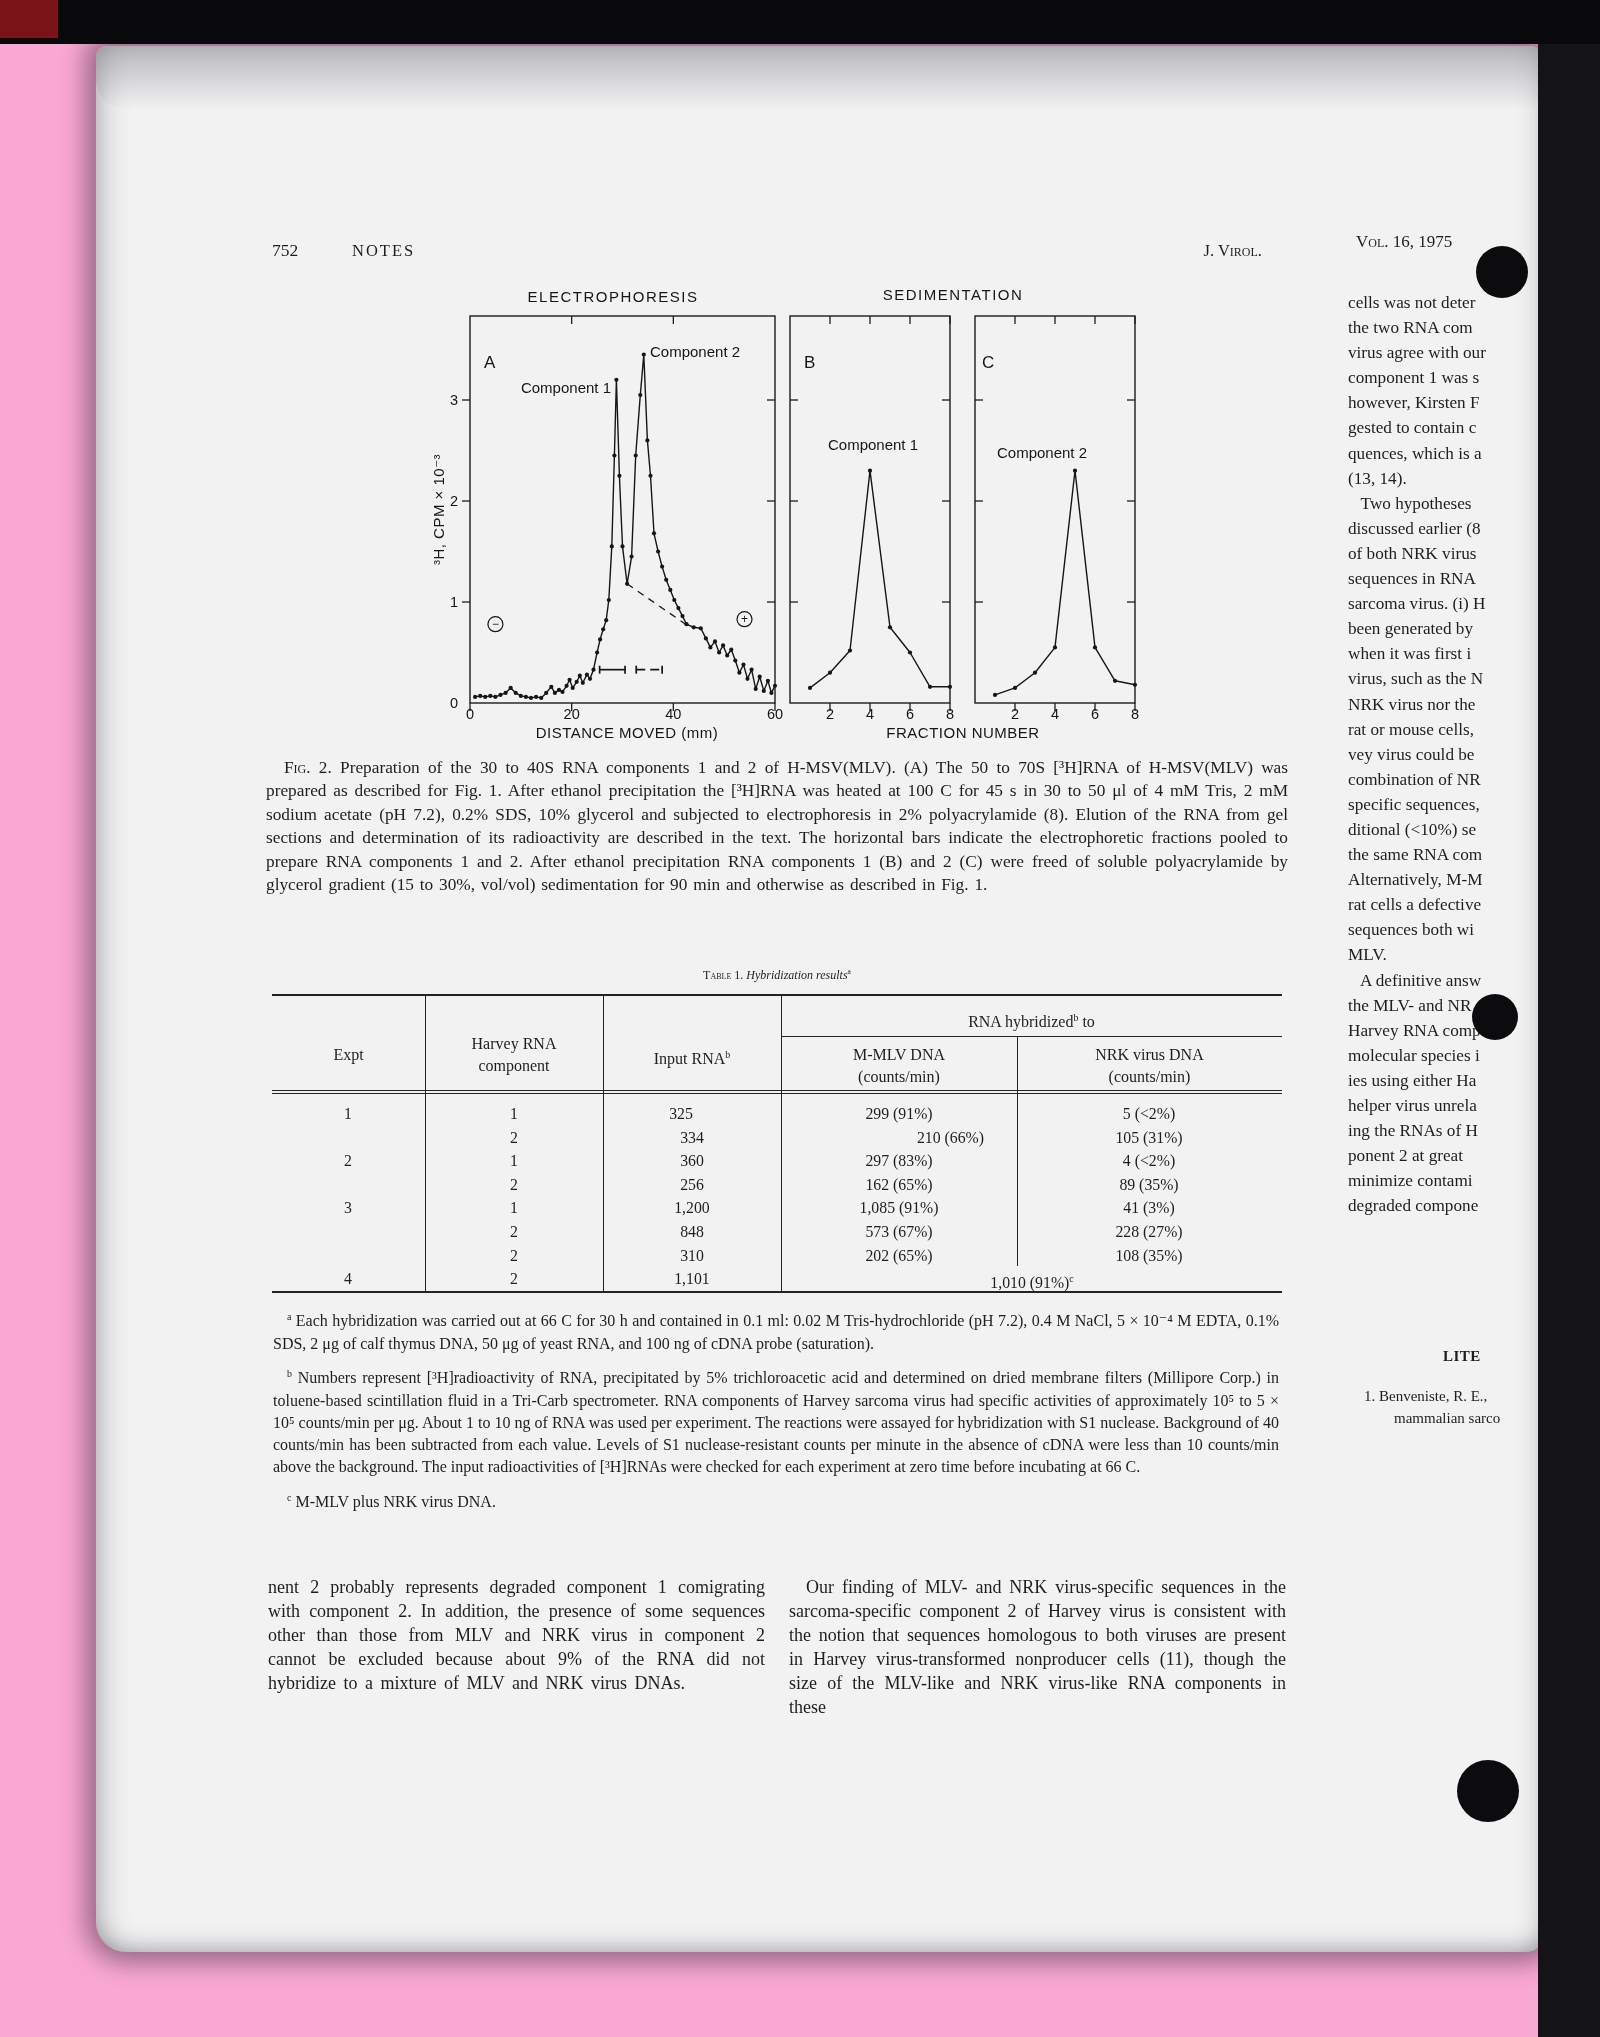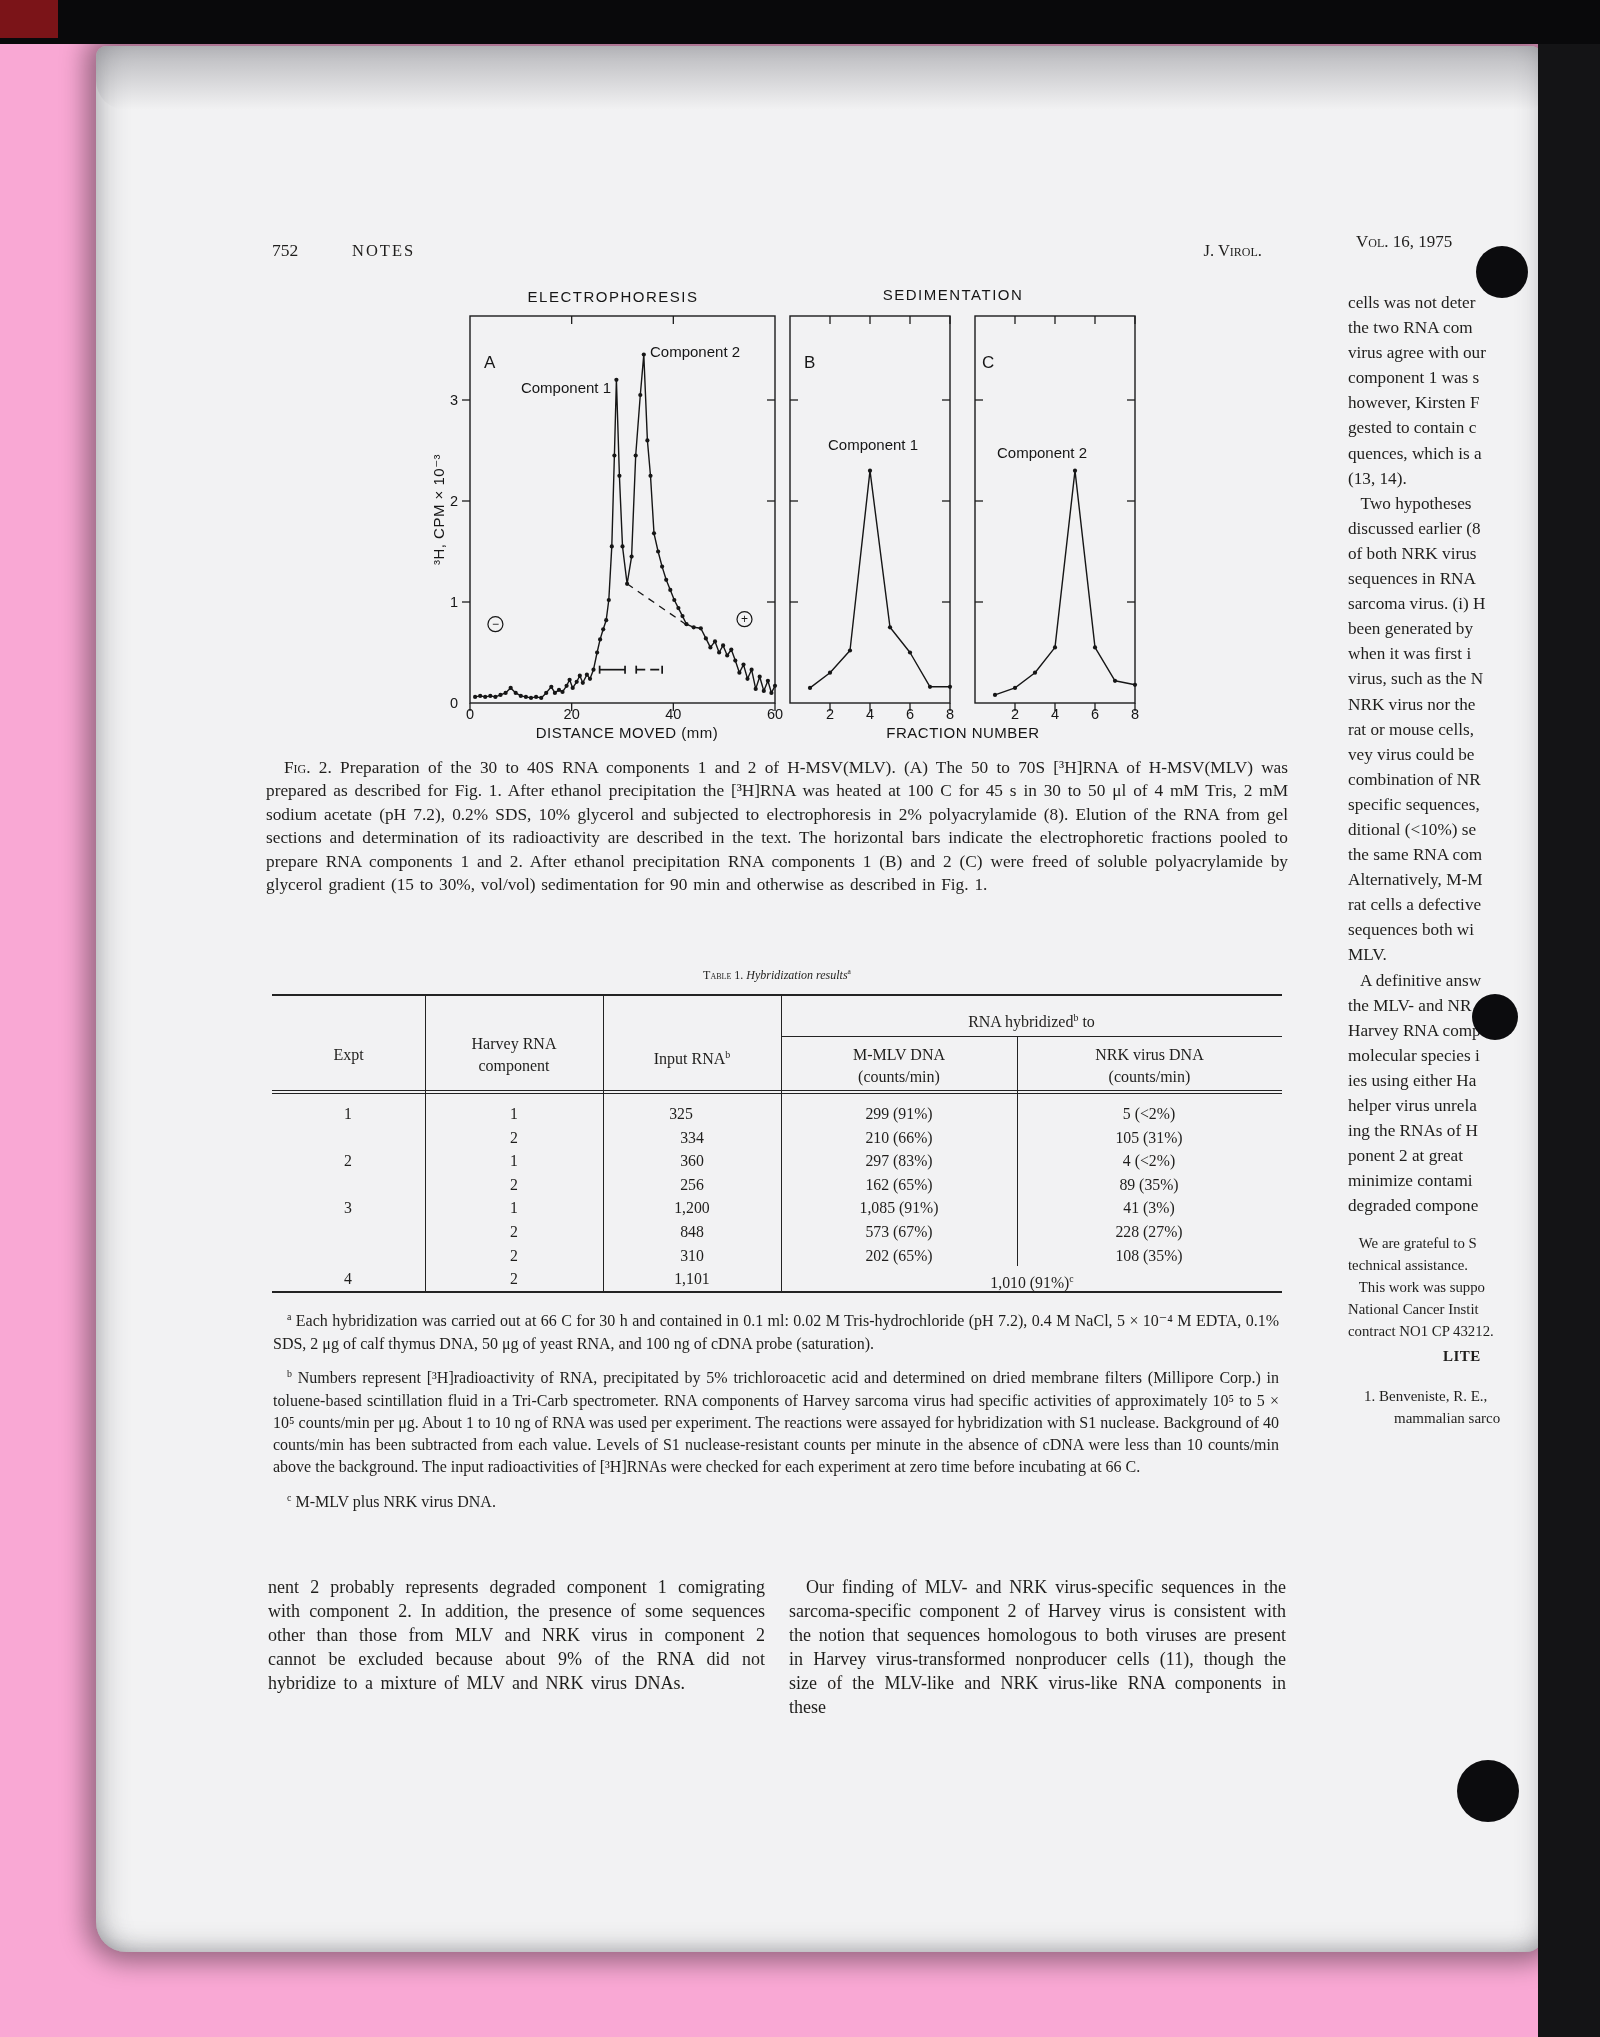--- a/index.html
+++ b/index.html
@@ -309,21 +309,21 @@
     <div class="v v4"></div>
     <div id="tbody">
         <div class="td" style="left: 36px; top: 108px; width: 80px;">1</div>
         <div class="td" style="left: 202px; top: 108px; width: 80px;">1</div>
         <div class="td" style="left: 354px; top: 108px; width: 110px;">325</div>
         <div class="td" style="left: 542px; top: 108px; width: 170px;">299 (91%)</div>
         <div class="td" style="left: 792px; top: 108px; width: 170px;">5 (&lt;2%)</div>
         <div class="td" style="left: 36px; top: 131.6px; width: 80px;"></div>
         <div class="td" style="left: 202px; top: 131.6px; width: 80px;">2</div>
         <div class="td" style="left: 365px; top: 131.6px; width: 110px;">334</div>
-        <div class="td" style="left: 542px; top: 131.6px; width: 170px;">210 (66%)</div>
+        <div class="td" style="left: 542px; top: 131.6px; width: 170px; text-align: right;">210 (66%)</div>
         <div class="td" style="left: 792px; top: 131.6px; width: 170px;">105 (31%)</div>
         <div class="td" style="left: 36px; top: 155.2px; width: 80px;">2</div>
         <div class="td" style="left: 202px; top: 155.2px; width: 80px;">1</div>
         <div class="td" style="left: 365px; top: 155.2px; width: 110px;">360</div>
         <div class="td" style="left: 542px; top: 155.2px; width: 170px;">297 (83%)</div>
         <div class="td" style="left: 792px; top: 155.2px; width: 170px;">4 (&lt;2%)</div>
         <div class="td" style="left: 36px; top: 178.8px; width: 80px;"></div>
         <div class="td" style="left: 202px; top: 178.8px; width: 80px;">2</div>
         <div class="td" style="left: 365px; top: 178.8px; width: 110px;">256</div>
         <div class="td" style="left: 542px; top: 178.8px; width: 170px;">162 (65%)</div>
@@ -394,27 +394,20 @@
         <div class="scl">the MLV- and NR</div>
         <div class="scl">Harvey RNA comp</div>
         <div class="scl">molecular species i</div>
         <div class="scl">ies using either Ha</div>
         <div class="scl">helper virus unrela</div>
         <div class="scl">ing the RNAs of H</div>
         <div class="scl">ponent 2 at great</div>
         <div class="scl">minimize contami</div>
         <div class="scl">degraded compone</div>
       </div>
-    <div class="sc-ack">
-        <div class="ack">   We are grateful to S</div>
-        <div class="ack">technical assistance.</div>
-        <div class="ack">   This work was suppo</div>
-        <div class="ack">National Cancer Instit</div>
-        <div class="ack">contract NO1 CP 43212.</div>
-      </div>
     <div class="sc-lit">LITE</div>
     <div class="sc-ref1">1. Benveniste, R. E.,</div>
     <div class="sc-ref2">mammalian sarco</div>
   </div>
 
   <div class="rightband"></div>
   <div class="hole hole1"></div>
   <div class="hole hole2"></div>
   <div class="hole hole3"></div>
   <div class="topband"></div>

